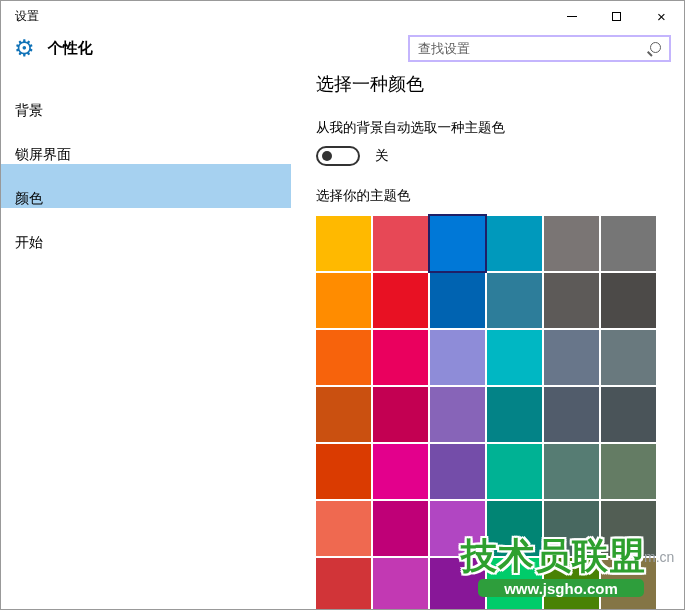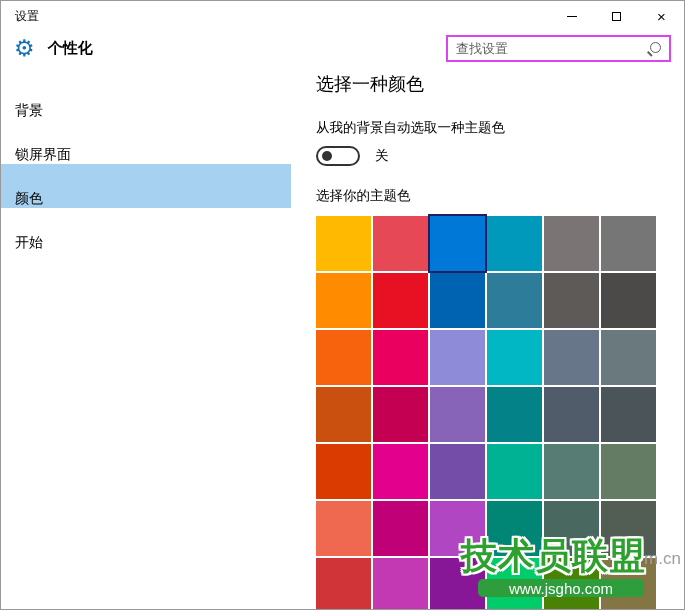--- a/index.html
+++ b/index.html
@@ -27,22 +27,22 @@
   .glyph-min { width: 10px; height: 1px; background: #000; }
   .glyph-max { width: 9px; height: 9px; border: 1px solid #000; }
   .glyph-close { font-size: 15px; line-height: 1; color: #000; }
 
   
   .header { position: relative; height: 34px; display: flex; align-items: center; padding-left: 13px; }
   .gear-icon { font-size: 23px; color: #1173b8; margin-right: 13px; line-height: 1; }
   .app-title { font-size: 15px; font-weight: bold; color: #000; }
   .searchbox {
     position: absolute; right: 13px; top: 4px;
-    width: 225px; height: 27px;
-    border: 2px solid #d946ef;
+    width: 263px; height: 27px;
+    border: 2px solid #c4b5fd;
     background: #fff;
     display: flex; align-items: center;
     padding: 0 8px;
   }
   .searchbox input {
     flex: 1; border: none; outline: none;
     font-size: 13px; color: #333;
     font-family: inherit; background: transparent;
   }
   .searchbox input::placeholder { color: #5f5f5f; opacity: 1; }
@@ -89,28 +89,28 @@
   .wm-brand {
     position: absolute; left: 460px; top: 531px;
     font-size: 36px; font-weight: bold; color: #2ea02e; letter-spacing: 1px;
     text-shadow:
       -2px -2px 0 #fff, 2px -2px 0 #fff, -2px 2px 0 #fff, 2px 2px 0 #fff,
       0 -2px 0 #fff, 0 2px 0 #fff, -2px 0 0 #fff, 2px 0 0 #fff;
     z-index: 6; white-space: nowrap;
   }
   .wm-suffix {
     position: absolute; left: 643px; top: 548px;
-    font-size: 17px; color: #9aa0a6; z-index: 6;
+    font-size: 14px; color: #9aa0a6; z-index: 6;
   }
   .wm-bar {
     position: absolute; left: 477px; top: 578px;
     width: 166px; height: 18px;
     background: #2e9e3c; border-radius: 5px;
     display: flex; align-items: center; justify-content: center;
-    color: #fff; font-weight: normal; font-size: 15px;
+    color: #fff; font-weight: bold; font-size: 15px;
     z-index: 6;
   }
 </style>
 </head>
 <body>
 
 <div class="window">
 
   <div class="titlebar">
     <span>设置</span>

